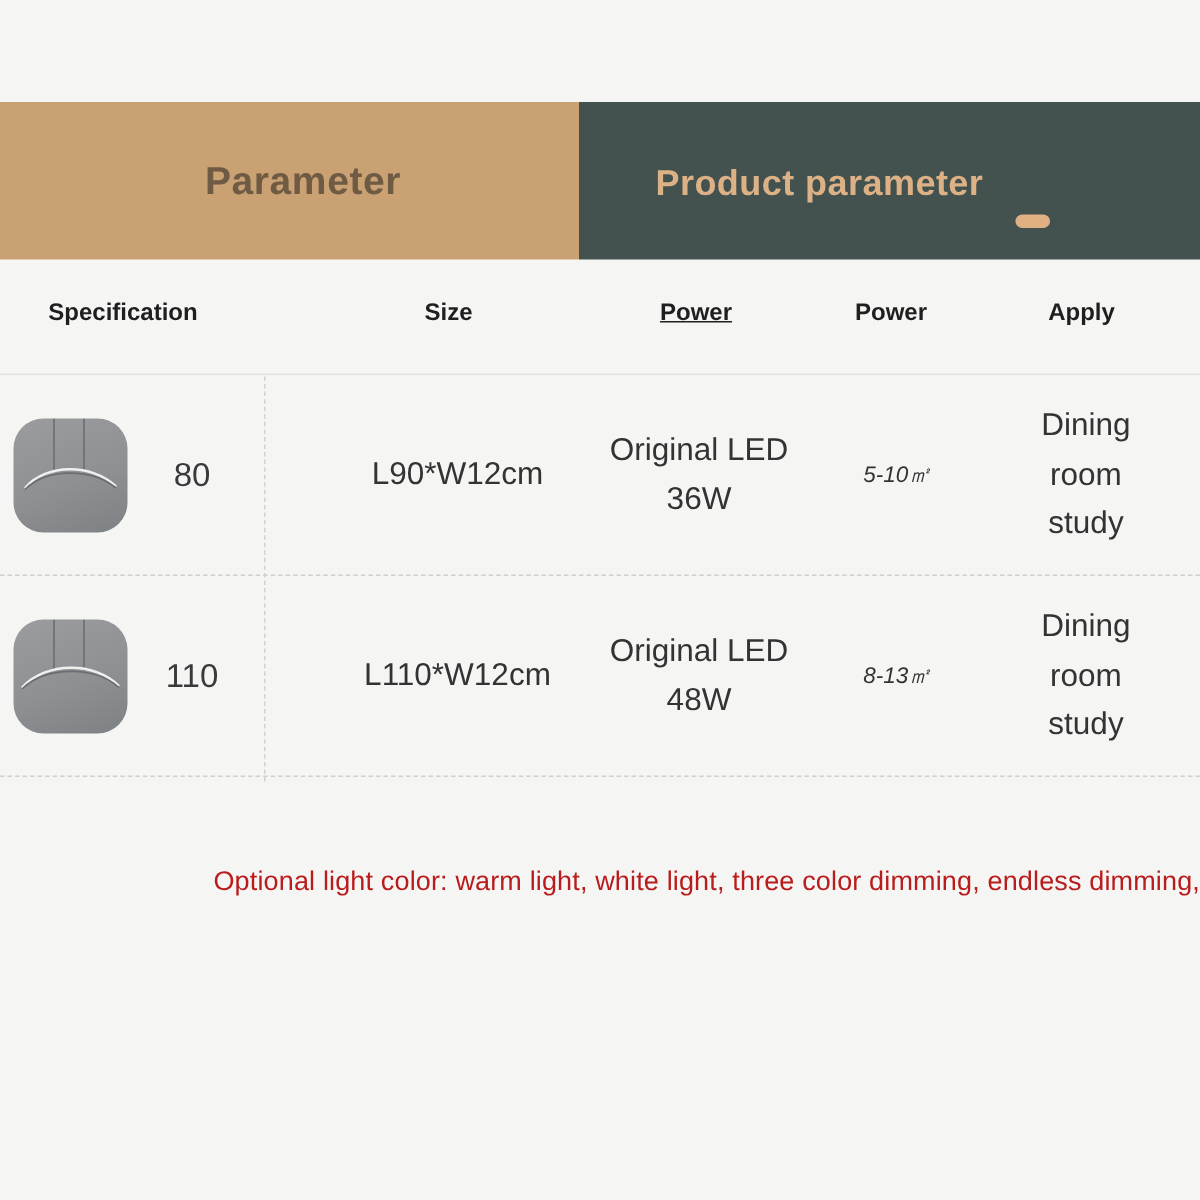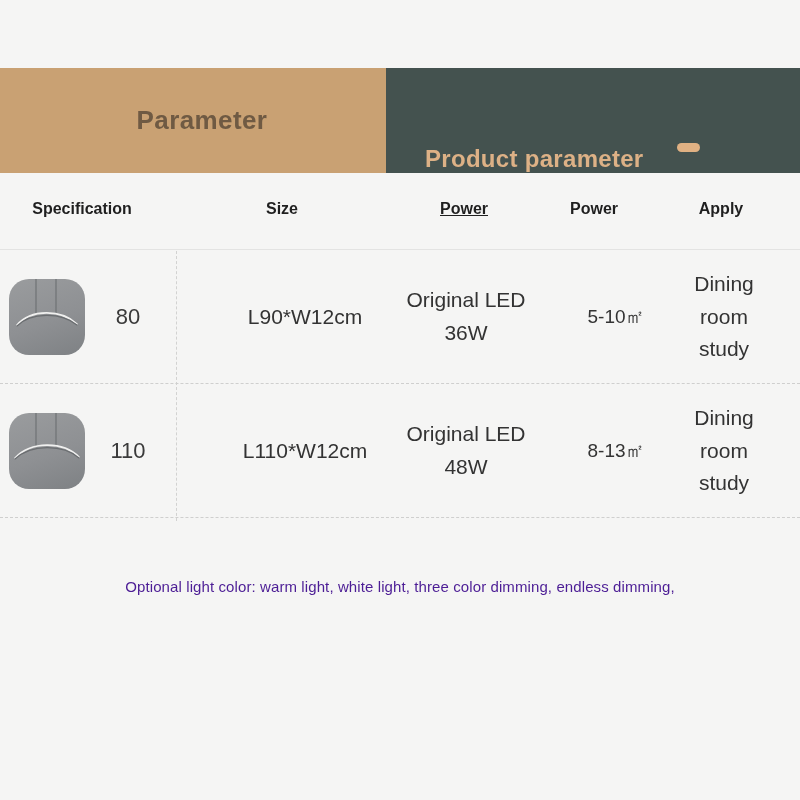--- a/index.html
+++ b/index.html
@@ -45,22 +45,23 @@
     color: #6f5a43;
     letter-spacing: 0.4px;
     margin-left: 18px;
   }
   .banner-right {
     flex: 1;
     height: 100%;
     background: #44524f;
     position: relative;
     display: flex;
-    align-items: flex-end;
+    align-items: flex-start;
     justify-content: flex-start;
+    padding-left: 12px;
   }
   .banner-right-label {
     font-size: 24px;
     font-weight: bold;
     color: #ddb186;
     letter-spacing: 0.3px;
     margin-left: 39px;
     margin-top: 41px;
   }
   .banner-pill {
@@ -89,21 +90,21 @@
   .th {
     position: absolute;
     font-size: 16px;
     font-weight: bold;
     color: #1f1f1f;
     top: 36px;
     transform: translate(-50%, -50%);
     white-space: nowrap;
   }
   .th.spec  { left: 82px;  }
-  .th.size  { left: 282px; }
+  .th.size  { left: 299px; }
   .th.power { left: 464px; text-decoration: underline; }
   .th.space { left: 594px; }
   .th.apply { left: 721px; }
 
   .head-rule {
     position: absolute;
     left: 0;
     top: 76px;
     width: 800px;
     height: 1px;
@@ -138,21 +139,21 @@
     transform: translate(-50%, -50%);
     text-align: center;
     font-size: 21px;
     color: #333333;
     line-height: 1.55;
     white-space: pre-line;
   }
   .cell.num   { left: 128px; font-size: 22px; color: #3a3a3a; }
   .cell.size  { left: 305px; }
   .cell.power { left: 466px; }
-  .cell.space { left: 616px; font-size: 19px; }
+  .cell.space { left: 598px; font-size: 15px; font-style: italic; }
   .cell.apply { left: 724px; }
 
   
   .thumb {
     position: absolute;
     left: 9px;
     top: 50%;
     transform: translateY(-50%);
     width: 76px;
     height: 76px;
@@ -164,24 +165,25 @@
 
   
   .notes {
     position: absolute;
     left: 0;
     top: 572px;
     width: 800px;
     text-align: center;
   }
   .note-line {
-    font-size: 15px;
-    color: #4c1d95;
+    font-size: 18px;
+    color: #b91c1c;
     line-height: 30px;
     letter-spacing: 0.1px;
+    text-align: right;
   }
 </style>
 </head>
 <body>
 
 <div class="page">
 
   <div class="banner">
     <div class="banner-left">
       <span class="banner-left-label">Parameter</span>

